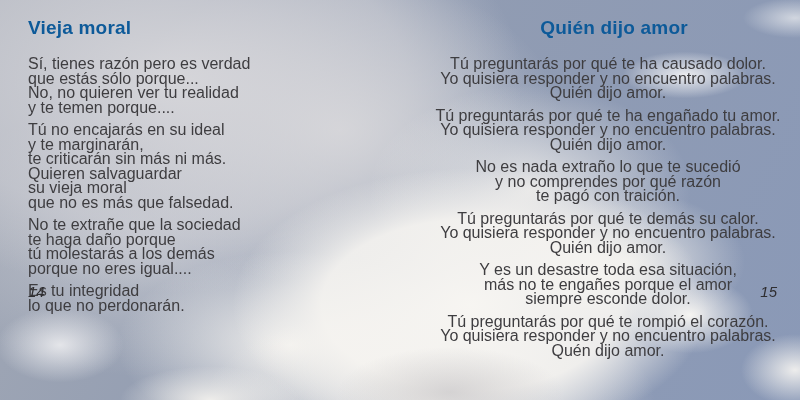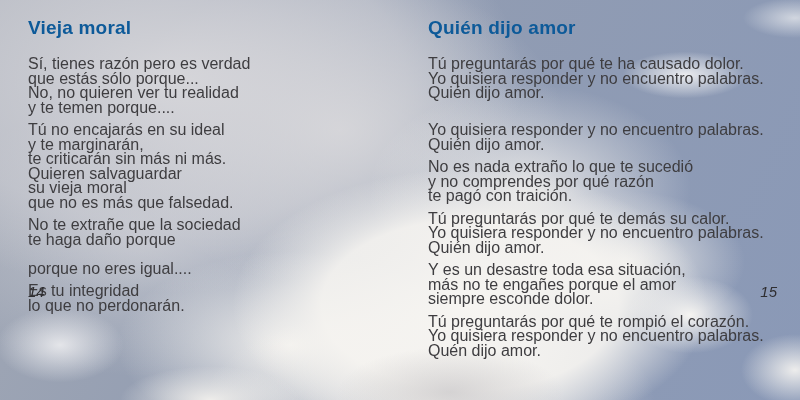--- a/index.html
+++ b/index.html
@@ -41,21 +41,21 @@
   }
   .page {
     position: absolute;
     top: 0;
     width: 400px;
     height: 312px;
     box-sizing: border-box;
     padding: 16px 0 0 28px;
   }
   .page.left  { left: 0; }
-  .page.right { left: 400px; }
+  .page.right { left: 400px; text-align: center; }
   .page-title {
     margin: 0 0 17px 0;
     font-size: 19px;
     line-height: 24px;
     font-weight: 700;
     color: #0d5a99;
     letter-spacing: 0.2px;
   }
   .lyrics { width: 360px; }
   .stanza {
@@ -78,31 +78,31 @@
 </head>
 <body>
 
 <div class="booklet">
 
   <div class="page left">
     <h1 class="page-title">Vieja moral</h1>
     <div class="lyrics">
         <p class="stanza"><span>Sí, tienes razón pero es verdad</span><br><span>que estás sólo porque...</span><br><span>No, no quieren ver tu realidad</span><br><span>y te temen porque....</span></p>
         <p class="stanza"><span>Tú no encajarás en su ideal</span><br><span>y te marginarán,</span><br><span>te criticarán sin más ni más.</span><br><span>Quieren salvaguardar</span><br><span>su vieja moral</span><br><span>que no es más que falsedad.</span></p>
-        <p class="stanza"><span>No te extrañe que la sociedad</span><br><span>te haga daño porque</span><br><br><span>porque no eres igual....</span></p>
+        <p class="stanza"><span>No te extrañe que la sociedad</span><br><span>te haga daño porque</span><br><span>tú molestarás a los demás</span><br><span>porque no eres igual....</span></p>
         <p class="stanza"><span>Es tu integridad</span><br><span>lo que no perdonarán.</span></p>
       </div>
     <div class="page-number">14</div>
   </div>
 
   <div class="page right">
     <h1 class="page-title">Quién dijo amor</h1>
     <div class="lyrics">
         <p class="stanza"><span>Tú preguntarás por qué te ha causado dolor.</span><br><span>Yo quisiera responder y no encuentro palabras.</span><br><span>Quién dijo amor.</span></p>
-        <p class="stanza"><br><span>Yo quisiera responder y no encuentro palabras.</span><br><span>Quién dijo amor.</span></p>
+        <p class="stanza"><span>Tú preguntarás por qué te ha engañado tu amor.</span><br><span>Yo quisiera responder y no encuentro palabras.</span><br><span>Quién dijo amor.</span></p>
         <p class="stanza"><span>No es nada extraño lo que te sucedió</span><br><span>y no comprendes por qué razón</span><br><span>te pagó con traición.</span></p>
         <p class="stanza"><span>Tú preguntarás por qué te demás su calor.</span><br><span>Yo quisiera responder y no encuentro palabras.</span><br><span>Quién dijo amor.</span></p>
         <p class="stanza"><span>Y es un desastre toda esa situación,</span><br><span>más no te engañes porque el amor</span><br><span>siempre esconde dolor.</span></p>
         <p class="stanza"><span>Tú preguntarás por qué te rompió el corazón.</span><br><span>Yo quisiera responder y no encuentro palabras.</span><br><span>Quén dijo amor.</span><br></p>
       </div>
     <div class="page-number">15</div>
   </div>
 
 </div>
 

